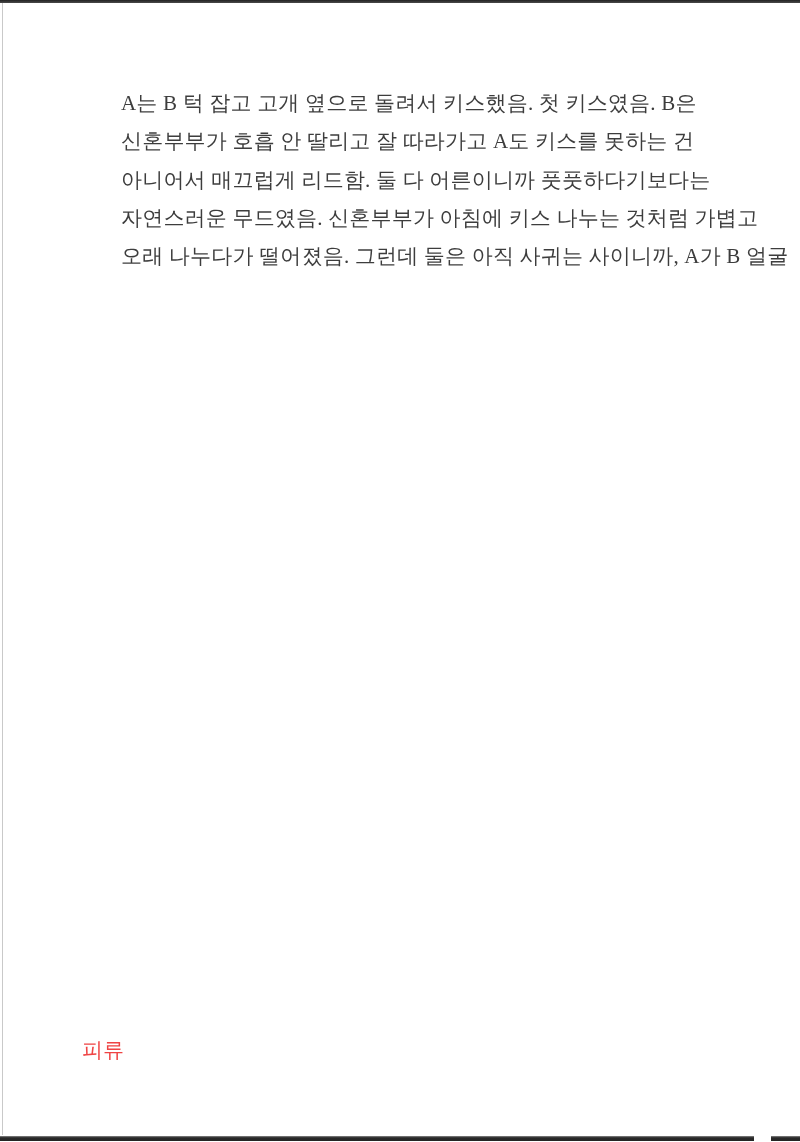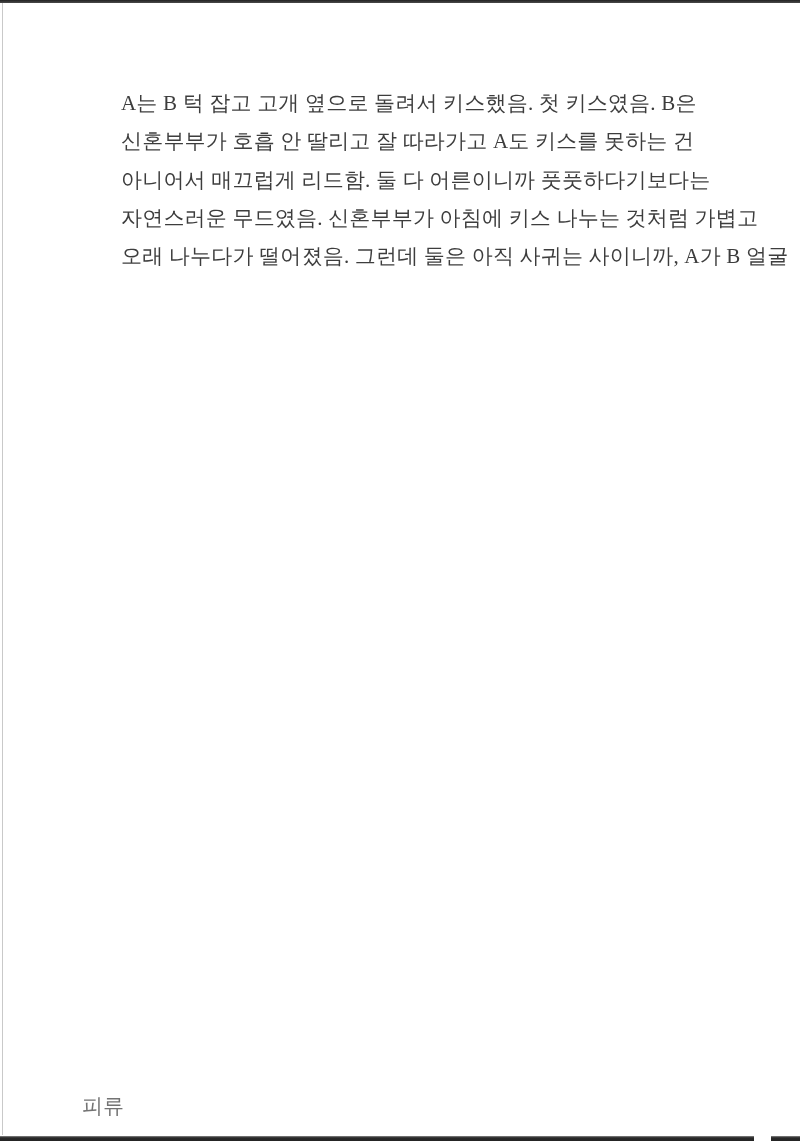--- a/index.html
+++ b/index.html
@@ -42,23 +42,23 @@
     font-size: 21px;
     line-height: 38.3px;
     letter-spacing: 0.2px;
     margin-left: 28px;
   }
   .paragraph .line {
     white-space: nowrap;
   }
   .signature {
     position: absolute;
-    top: 1087px;
+    top: 1031px;
     left: 82px;
-    color: #737373;
+    color: #ef4444;
     font-size: 21px;
     line-height: 38px;
     white-space: nowrap;
   }
   .bottom-bar {
     position: absolute;
     height: 5px;
     bottom: 1px;
     background: linear-gradient(#8a8a8a 0%, #2a2a2a 35%, #242424 100%);
   }

